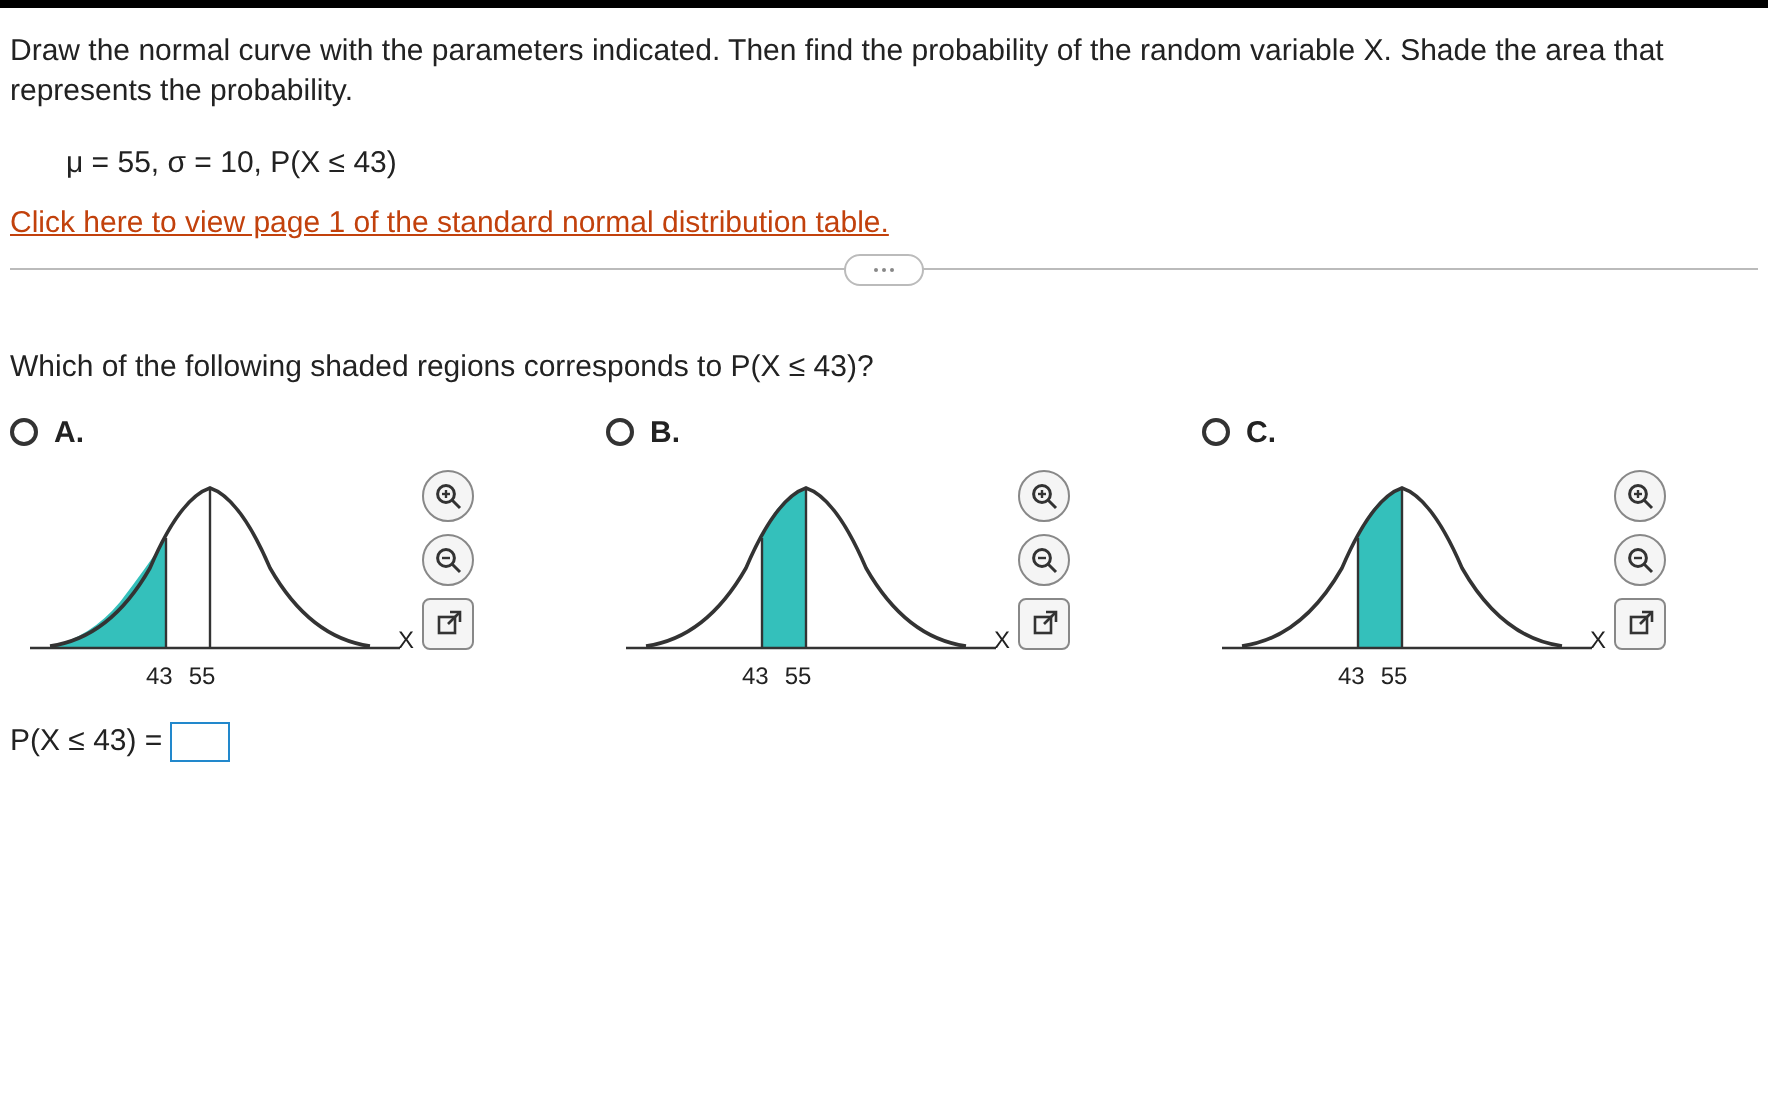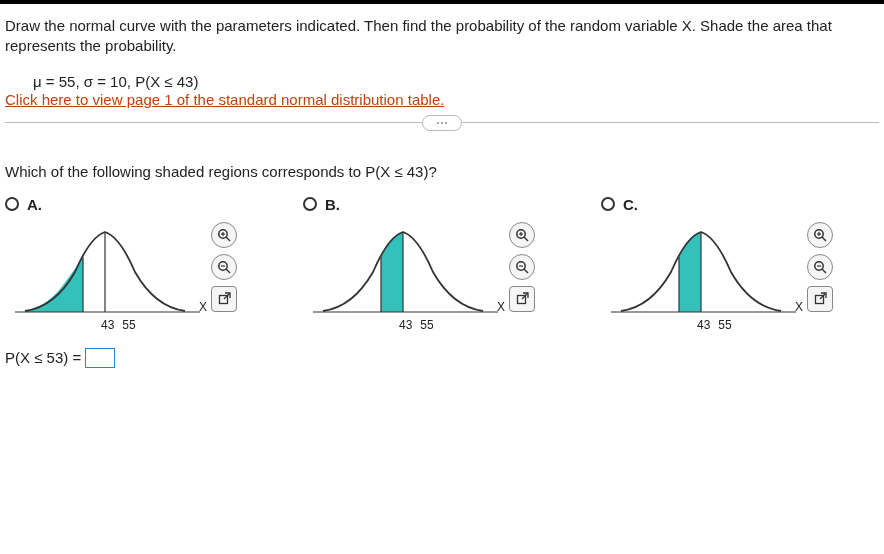--- a/index.html
+++ b/index.html
@@ -10,21 +10,21 @@
       background: #fff;
       width: 884px;
       height: 554px;
       overflow: hidden;
       position: relative;
       padding: 0;
     }
     .topbar { height: 4px; background: #000; }
     .content { padding: 12px 5px 0 5px; }
     .instr { line-height: 1.35; margin-bottom: 16px; }
-    .params { margin-left: 28px; font-size: 15px; }
+    .params { margin-left: 28px; margin-bottom: 12px; font-size: 15px; }
     .links { margin-bottom: 10px; }
     .link {
       color: #c2410c;
       text-decoration: underline;
       cursor: pointer;
       font-size: 15px;
       display: block;
       line-height: 1.35;
     }
     .hr-wrap {
@@ -70,21 +70,20 @@
       position: absolute;
       right: -2px; bottom: 16px;
       font-size: 12px;
     }
     .ticks {
       position: absolute;
       bottom: -2px;
       font-size: 12px;
       display: flex;
       gap: 8px;
-      margin-left: 28px;
     }
     .icon-col {
       display: flex; flex-direction: column; gap: 6px;
       margin-left: 6px;
       margin-bottom: 18px;
     }
     .icon-btn {
       width: 26px; height: 26px;
       border: 1px solid #888;
       border-radius: 50%;
@@ -269,17 +268,17 @@
                 <line x1="12" y1="1" x2="6" y2="7" stroke="#333" stroke-width="1.3"></line>
               </svg>
           </div>
         </div>
       </div>
     </div>
 
   </div>
 
   <div class="answer-row">
-    <span>P(X ≤ 53) =</span>
+    <span>P(X ≤ 43) =</span>
     <span class="answer-input"></span>
   </div>
 
 </div>
 
 </body></html>

